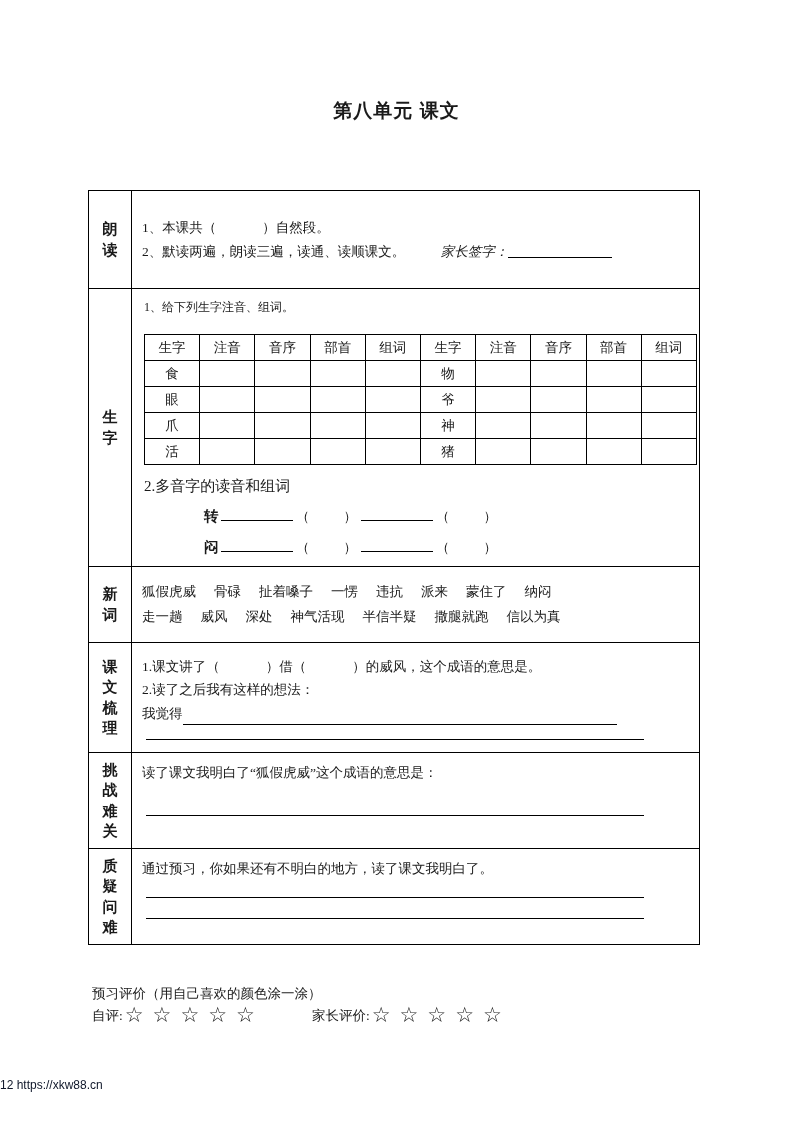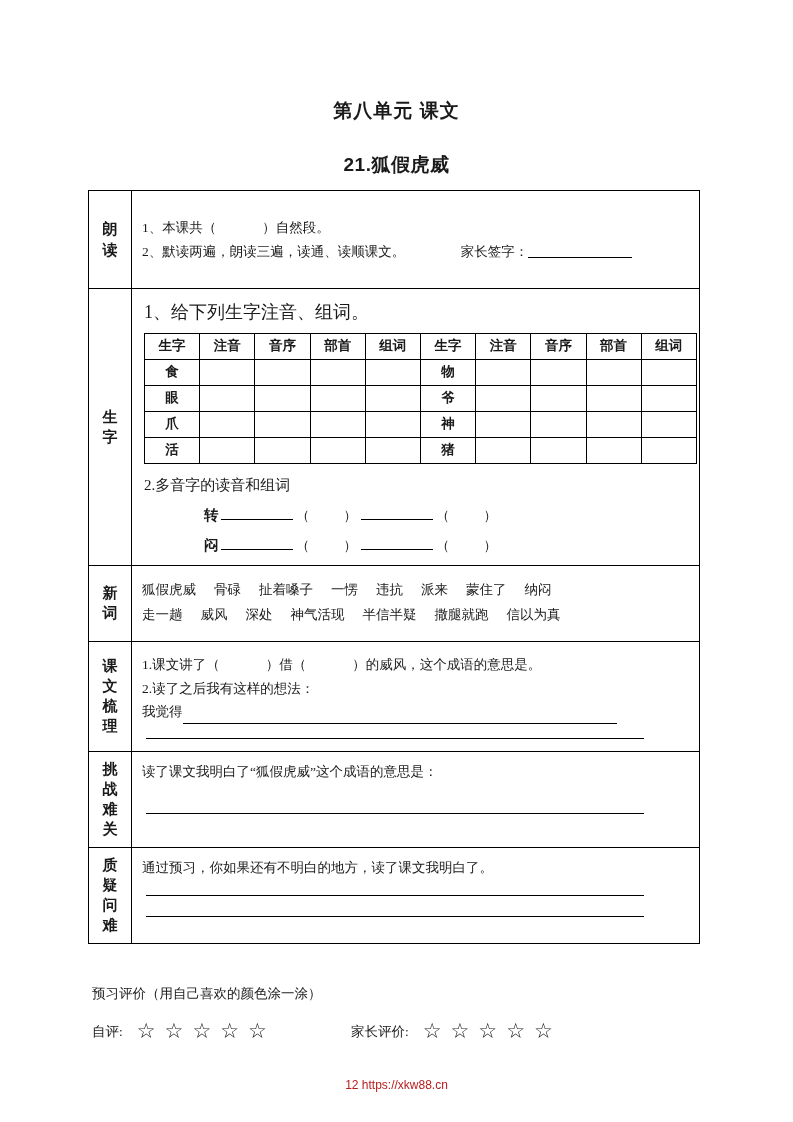--- a/index.html
+++ b/index.html
@@ -74,38 +74,38 @@
     line-height: 1.75;
     vertical-align: middle;
   }
 
   .line-row { white-space: nowrap; }
   .gap-sm { display: inline-block; width: 34px; }
   .gap-md { display: inline-block; width: 46px; }
 
   .sig-wrap {
     display: inline-block;
-    margin-left: 52px;
+    margin-left: 32px;
+    font-style: italic;
   }
   .sig-rule {
     display: inline-block;
     width: 104px;
     border-bottom: 1px solid #000;
     height: 0.85em;
     vertical-align: middle;
   }
 
   
-  .zi-intro { font-size: 18px; margin: 2px 0 4px 2px; }
+  .zi-intro { font-size: 12px; margin: 2px 0 4px 2px; }
   .zi-table {
     border-collapse: collapse;
     table-layout: fixed;
     width: 552px;
-    margin: 4px 0 0 2px;
-    font-weight: bold;
+    margin: 16px 0 0 2px;
   }
   .zi-table td {
     border: 1px solid #000;
     height: 26px;
     text-align: center;
     font-size: 13.5px;
     width: 55.2px;
     padding: 0;
   }
   .zi-table td.hdr { font-size: 13.5px; }
@@ -153,49 +153,48 @@
   }
 
   
   .eval {
     position: absolute;
     left: 92px;
     top: 985px;
     width: 620px;
     font-size: 13.5px;
   }
-  .eval-title { margin-bottom: 18px; }
+  .eval-title { margin-bottom: 2px; }
   .eval-row { display: flex; align-items: center; }
-  .eval-self, .eval-parent { display: flex; align-items: center; gap: 12px; }
-  .eval-parent { margin-left: 75px; }
+  .eval-self, .eval-parent { display: flex; align-items: center; }
+  .eval-parent { margin-left: 48px; }
   .stars { display: inline-flex; align-items: center; margin-left: 2px; }
   .stars .star {
     font-size: 21px;
     line-height: 1;
     margin-right: 9px;
     font-family: "DejaVu Sans", sans-serif;
   }
 
   .watermark {
     position: absolute;
     left: 0; top: 1078px;
     width: 793px;
-    text-align: center;
+    text-align: left;
     font-size: 12px;
-    color: #b91c1c;
+    color: #0f172a;
     font-family: "Liberation Sans", "DejaVu Sans", sans-serif;
   }
 </style>
 </head>
 <body>
 
 <div class="page">
 
   <div class="doc-title">第八单元 课文</div>
-  <div class="doc-subtitle">21.狐假虎威</div>
 
   <table class="sheet">
     <tbody>
 
       <tr>
         <td class="label-cell" style="height:98px;">
           <span class="ch">朗</span>
           <span class="ch">读</span>
         </td>
         <td class="body-cell">

